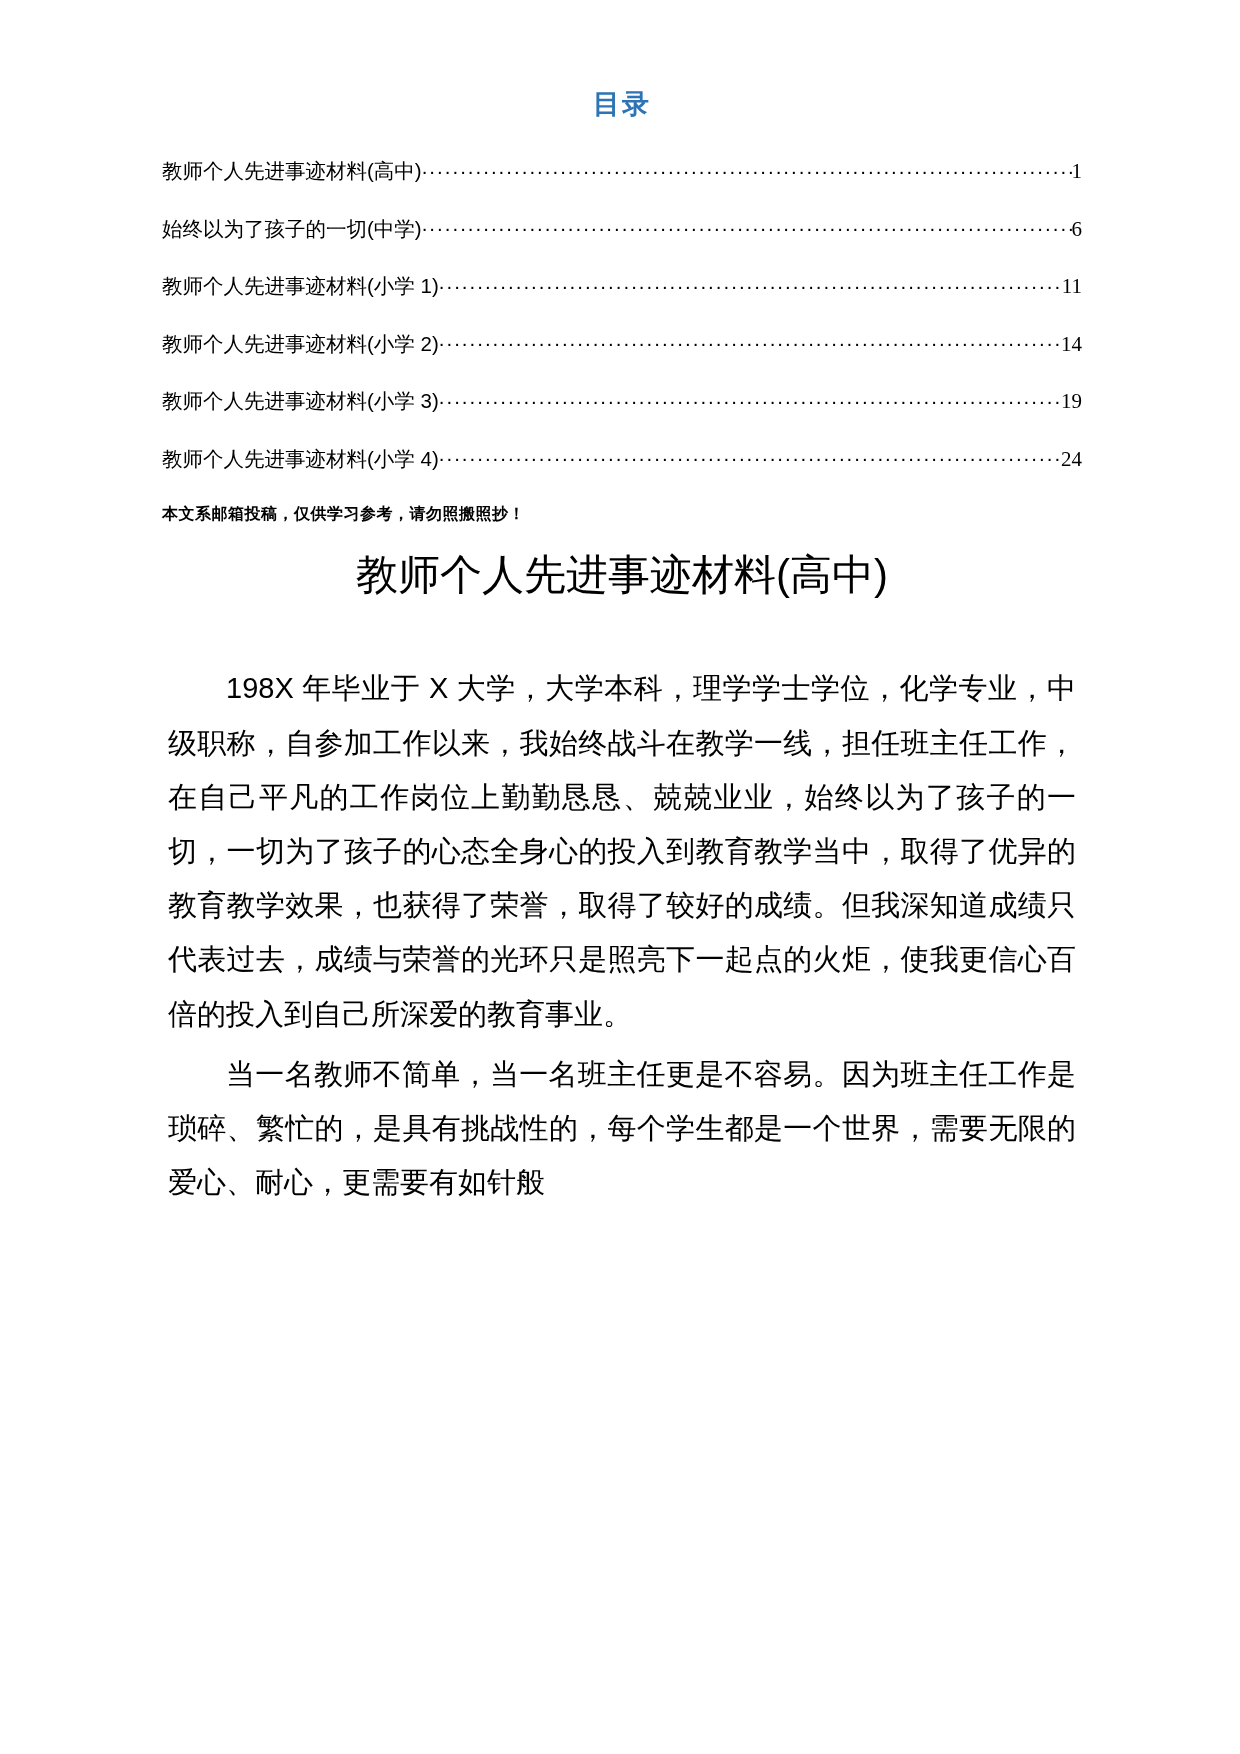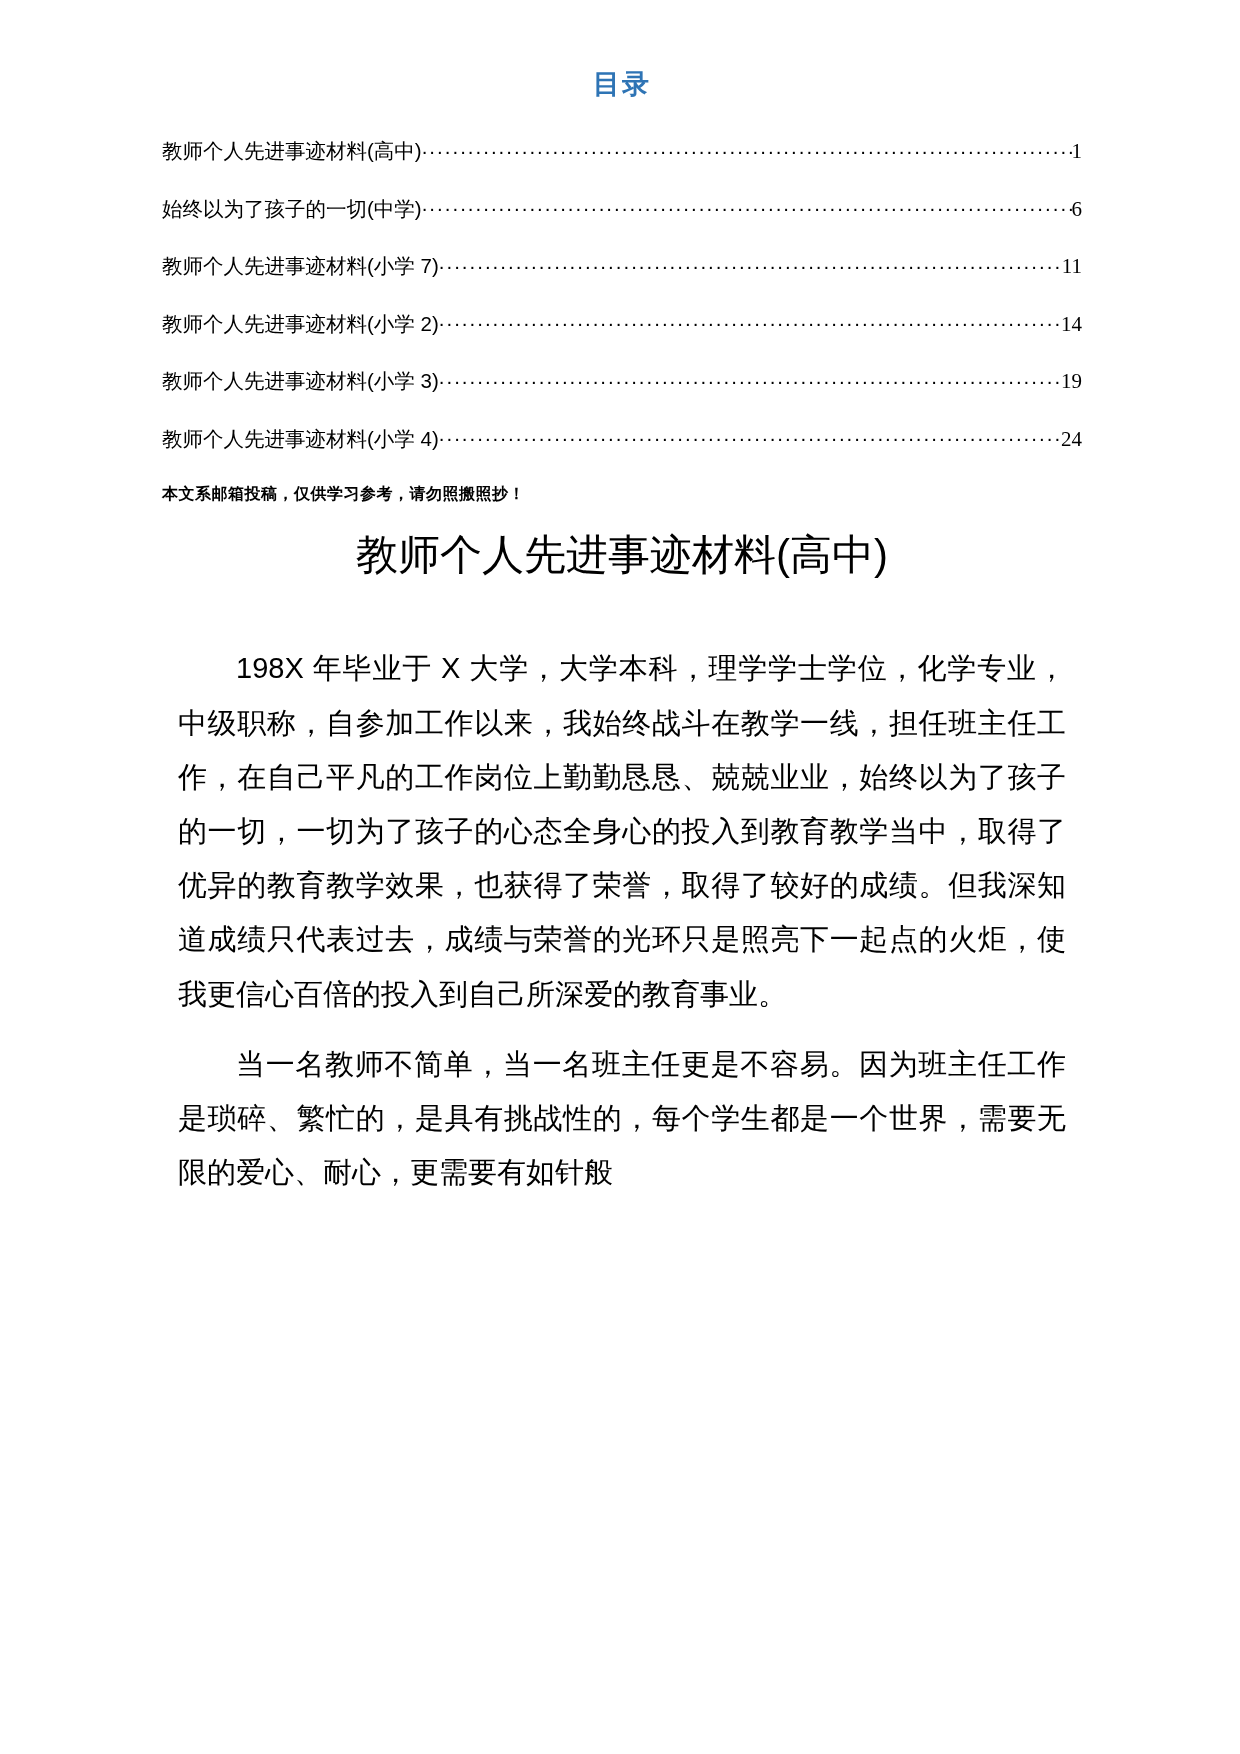--- a/index.html
+++ b/index.html
@@ -12,21 +12,21 @@
     height: 1754px;
     font-family: "Liberation Sans", "DejaVu Sans", sans-serif;
     color: #000000;
     overflow: hidden;
   }
   .page {
     position: relative;
     width: 1240px;
     height: 1754px;
     box-sizing: border-box;
-    padding: 68px 158px 0 162px;
+    padding: 88px 158px 0 162px;
     background: #ffffff;
   }
 
   
   .toc-heading {
     text-align: center;
     color: #2E74B5;
     font-size: 27px;
     font-weight: bold;
     letter-spacing: 2px;
@@ -96,21 +96,21 @@
   
   .body-block {
     margin-top: 58px;
   }
   .para {
     font-size: 29px;
     line-height: 1.87;
     text-align: justify;
     text-justify: inter-ideograph;
     text-indent: 58px;
-    margin: 16px;
+    margin: 6px;
     letter-spacing: 0px;
   }
 </style>
 </head>
 <body>
 
 <div class="page">
 
   <h1 class="toc-heading">目录</h1>
 
@@ -122,21 +122,21 @@
       <span class="toc-page">1</span>
     </li>
 
     <li class="toc-entry">
       <span class="toc-label">始终以为了孩子的一切(中学)</span>
       <span class="toc-dots"></span>
       <span class="toc-page">6</span>
     </li>
 
     <li class="toc-entry">
-      <span class="toc-label">教师个人先进事迹材料(小学 7)</span>
+      <span class="toc-label">教师个人先进事迹材料(小学 1)</span>
       <span class="toc-dots"></span>
       <span class="toc-page">11</span>
     </li>
 
     <li class="toc-entry">
       <span class="toc-label">教师个人先进事迹材料(小学 2)</span>
       <span class="toc-dots"></span>
       <span class="toc-page">14</span>
     </li>
 

